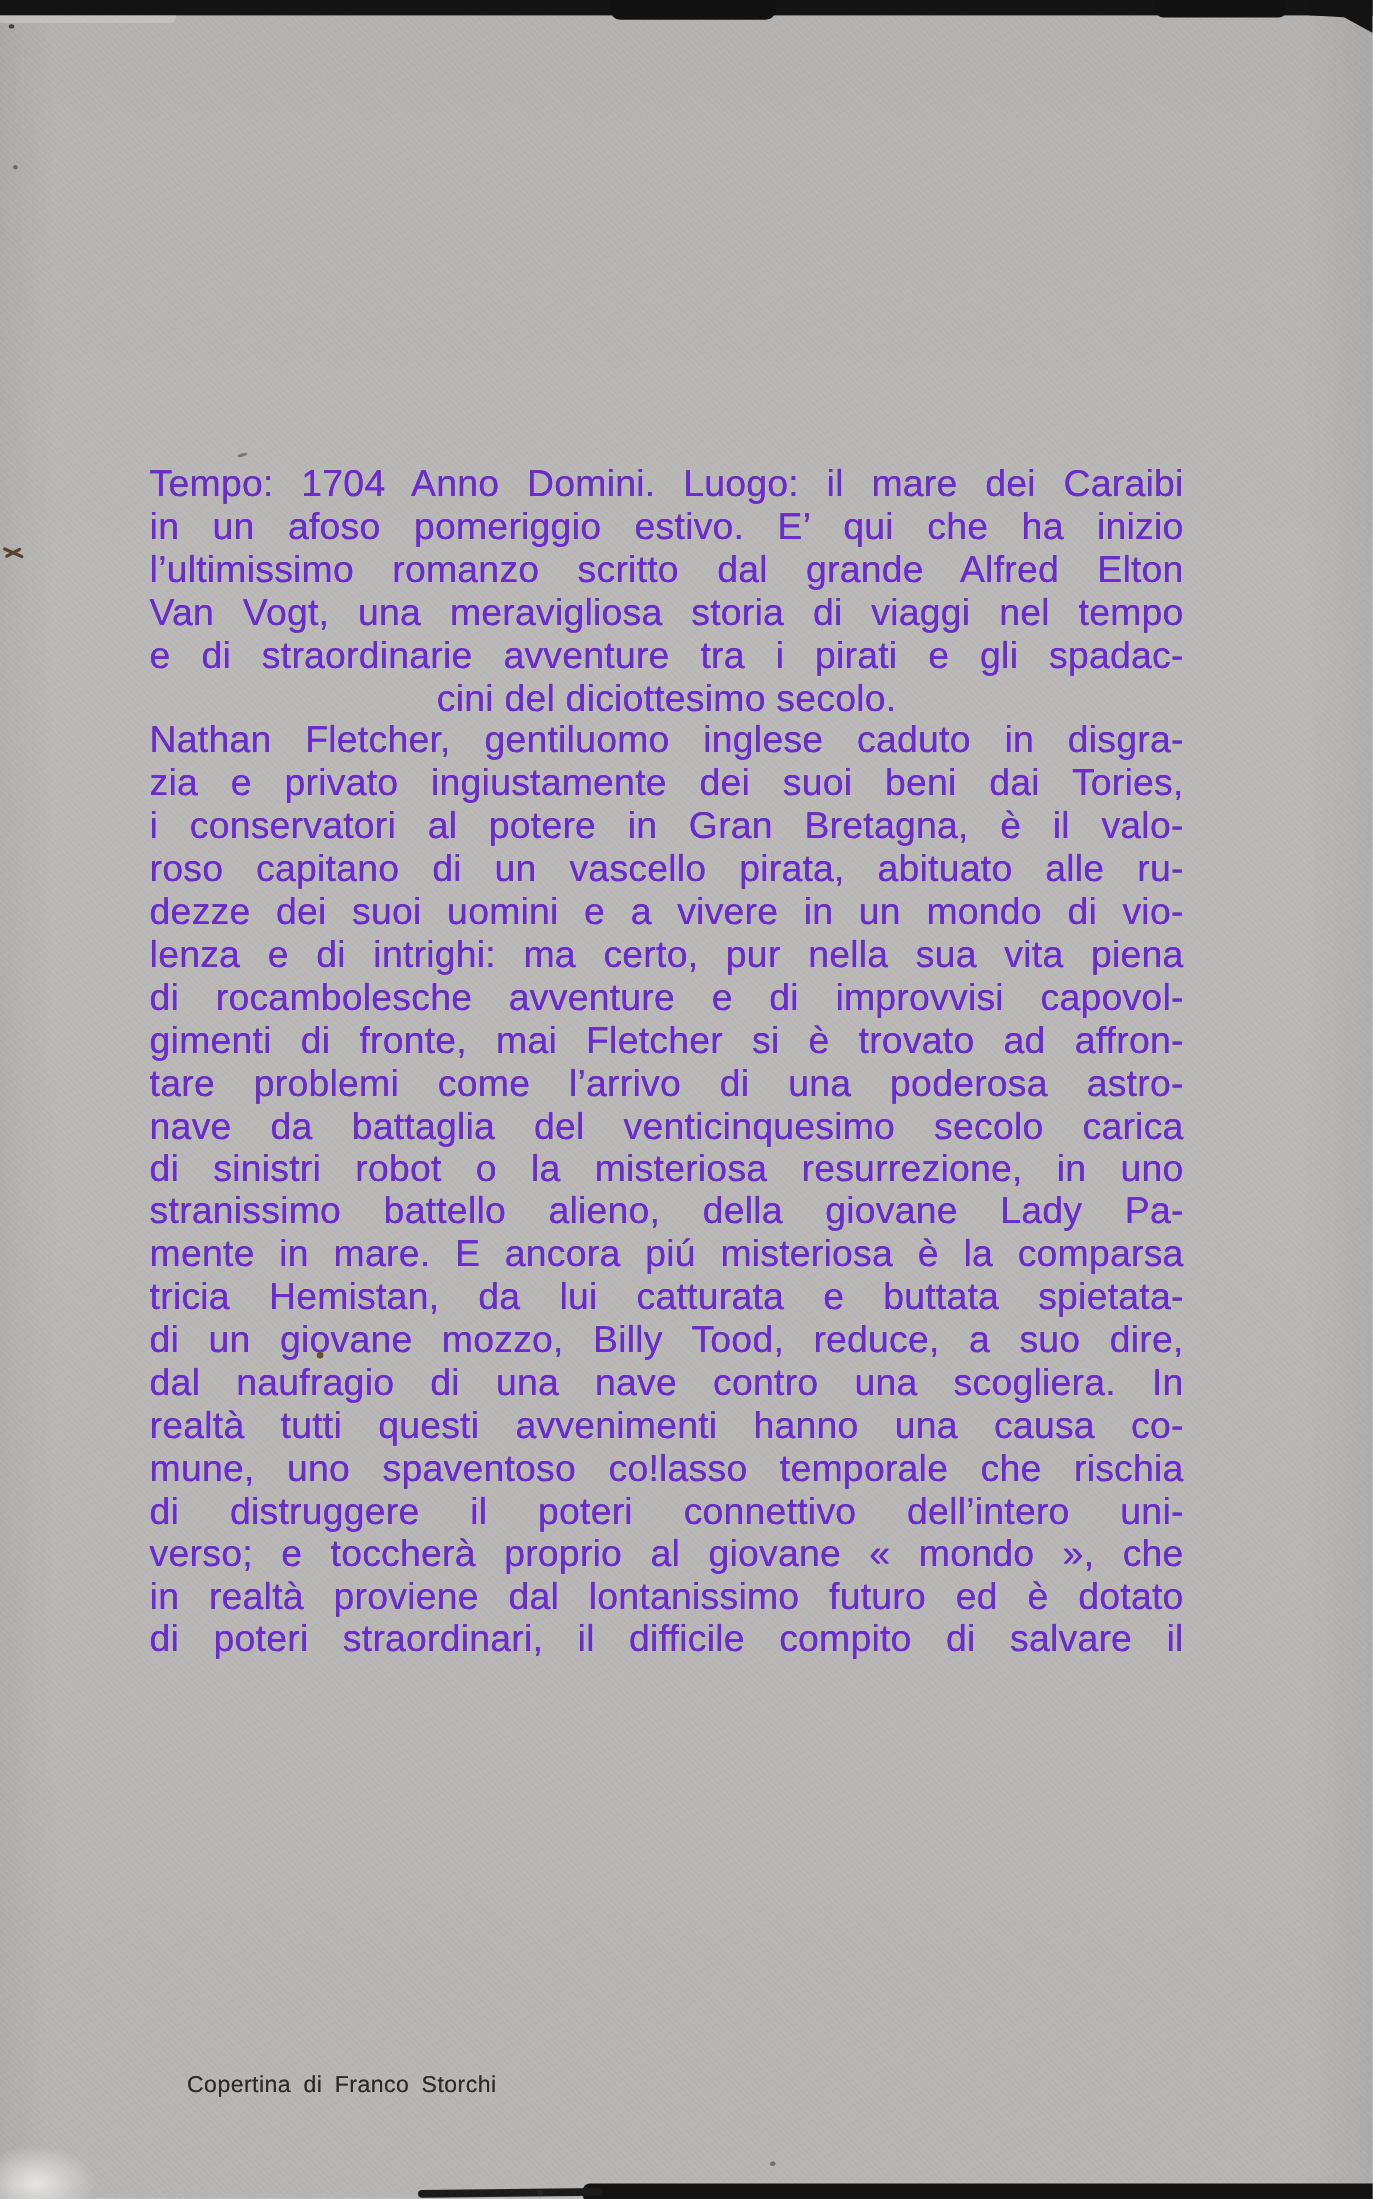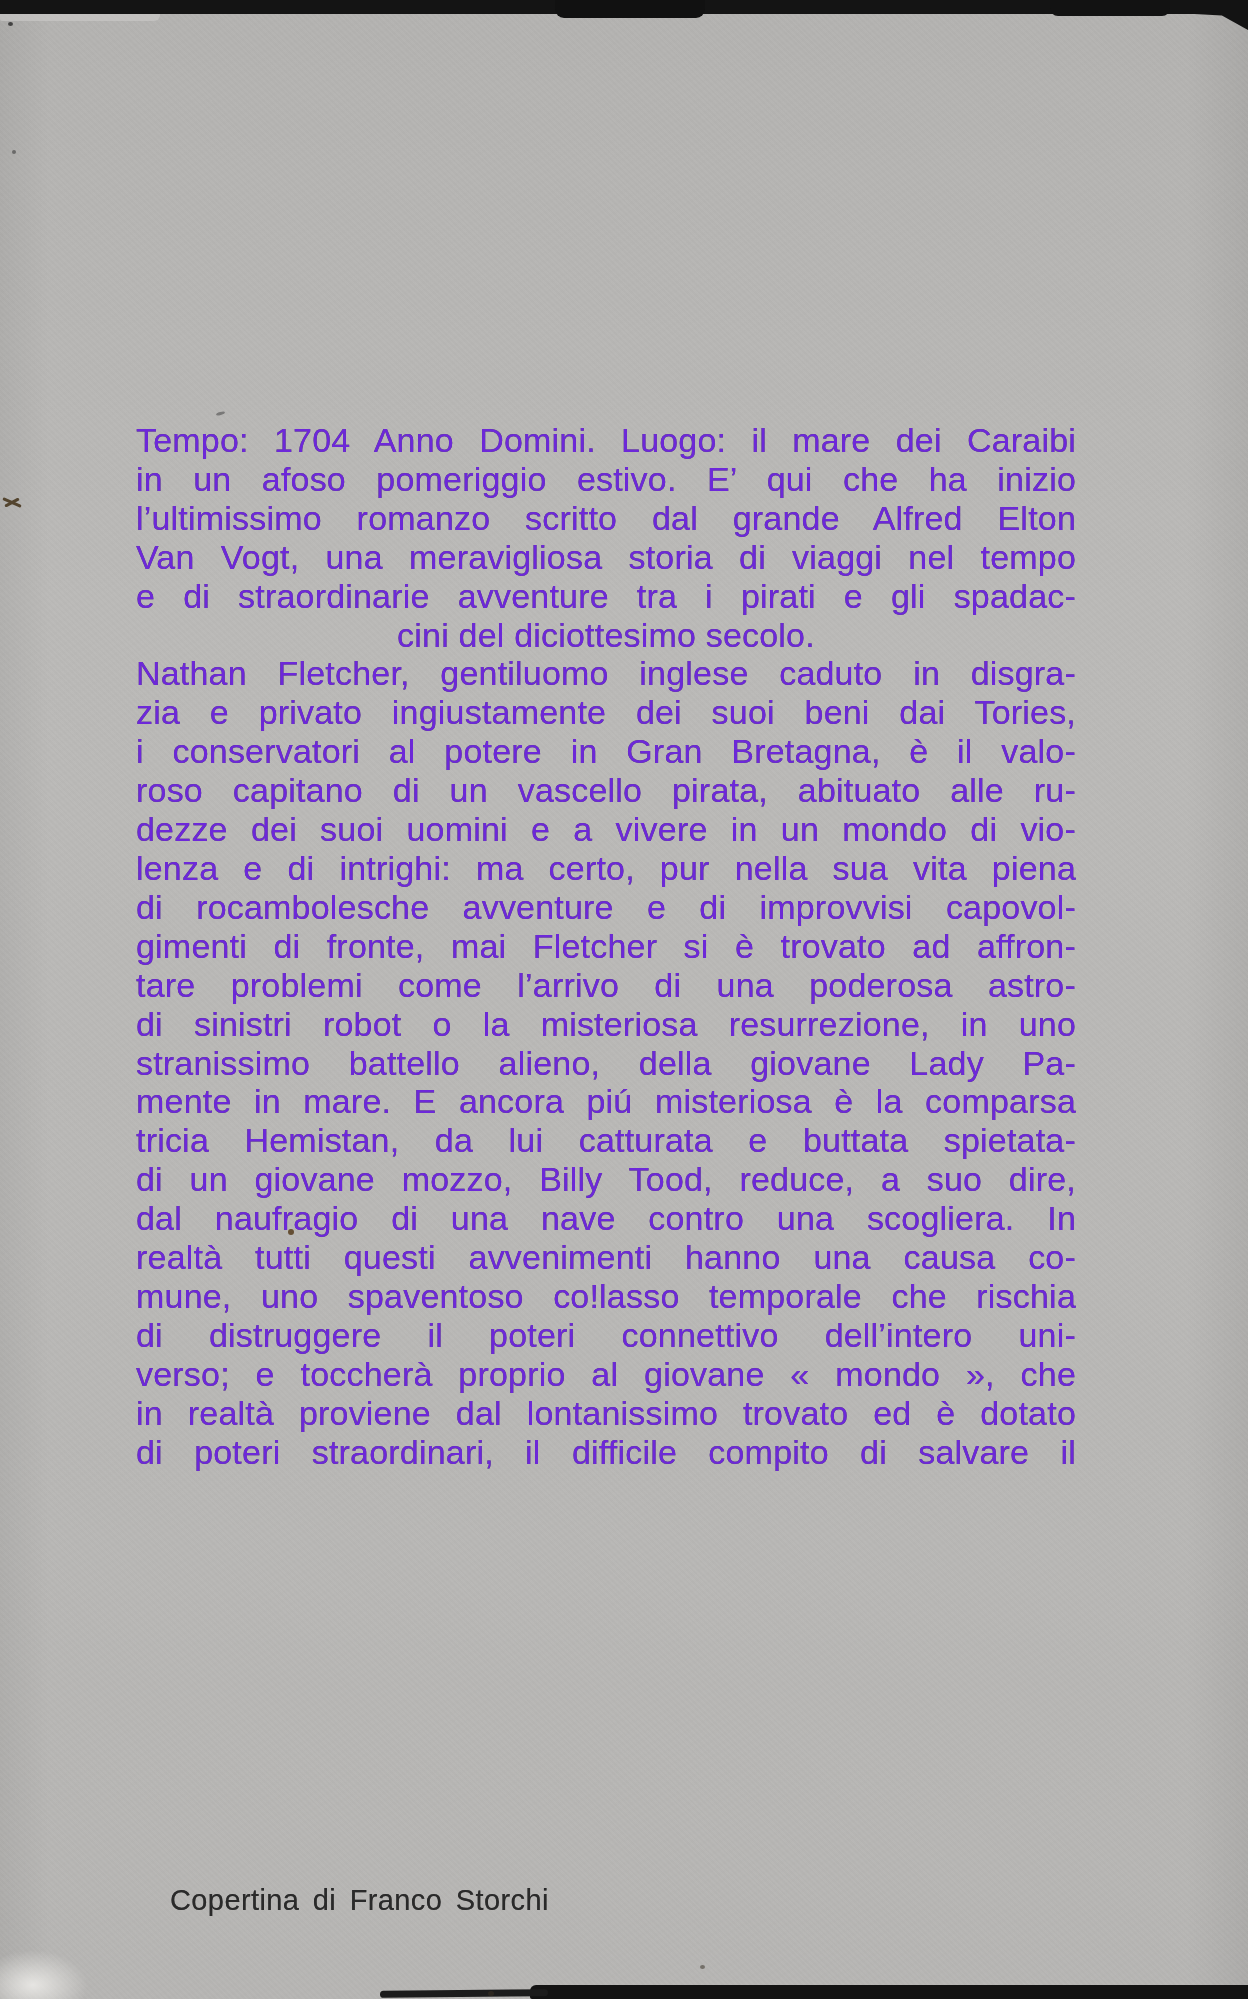--- a/index.html
+++ b/index.html
@@ -60,21 +60,21 @@
     color: #6d28d9;
     letter-spacing: 0.2px;
     text-shadow: 0 0 0.6px rgba(30,30,30,0.7);
   }
   .blurb .line { text-align: center; white-space: normal; }
   .blurb .line.j { text-align: justify; text-align-last: justify; }
 
   .credit {
     position: absolute;
     left: 170px; top: 1884px;
-    font-size: 29px;
+    font-size: 21px;
     color: #2a2a2a;
     letter-spacing: 0.4px;
     word-spacing: 5px;
     text-shadow: 0 0 0.5px rgba(30,30,30,0.6);
   }
 </style>
 </head>
 <body>
 
 <div>
@@ -107,29 +107,30 @@
       <div class="line">cini del diciottesimo secolo.</div>
       <div class="line j">Nathan Fletcher, gentiluomo inglese caduto in disgra-</div>
       <div class="line j">zia e privato ingiustamente dei suoi beni dai Tories,</div>
       <div class="line j">i conservatori al potere in Gran Bretagna, è il valo-</div>
       <div class="line j">roso capitano di un vascello pirata, abituato alle ru-</div>
       <div class="line j">dezze dei suoi uomini e a vivere in un mondo di vio-</div>
       <div class="line j">lenza e di intrighi: ma certo, pur nella sua vita piena</div>
       <div class="line j">di rocambolesche avventure e di improvvisi capovol-</div>
       <div class="line j">gimenti di fronte, mai Fletcher si è trovato ad affron-</div>
       <div class="line j">tare problemi come l’arrivo di una poderosa astro-</div>
+      <div class="line j">nave da battaglia del venticinquesimo secolo carica</div>
       <div class="line j">di sinistri robot o la misteriosa resurrezione, in uno</div>
       <div class="line j">stranissimo battello alieno, della giovane Lady Pa-</div>
       <div class="line j">mente in mare. E ancora piú misteriosa è la comparsa</div>
       <div class="line j">tricia Hemistan, da lui catturata e buttata spietata-</div>
       <div class="line j">di un giovane mozzo, Billy Tood, reduce, a suo dire,</div>
       <div class="line j">dal naufragio di una nave contro una scogliera. In</div>
       <div class="line j">realtà tutti questi avvenimenti hanno una causa co-</div>
       <div class="line j">mune, uno spaventoso co!lasso temporale che rischia</div>
       <div class="line j">di distruggere il poteri connettivo dell’intero uni-</div>
       <div class="line j">verso; e toccherà proprio al giovane « mondo », che</div>
-      <div class="line j">in realtà proviene dal lontanissimo trovato ed è dotato</div>
+      <div class="line j">in realtà proviene dal lontanissimo futuro ed è dotato</div>
       <div class="line j">di poteri straordinari, il difficile compito di salvare il</div>
     </div>
 
   <div class="credit">Copertina di Franco Storchi</div>
 
 </div>
 
 </body></html>

